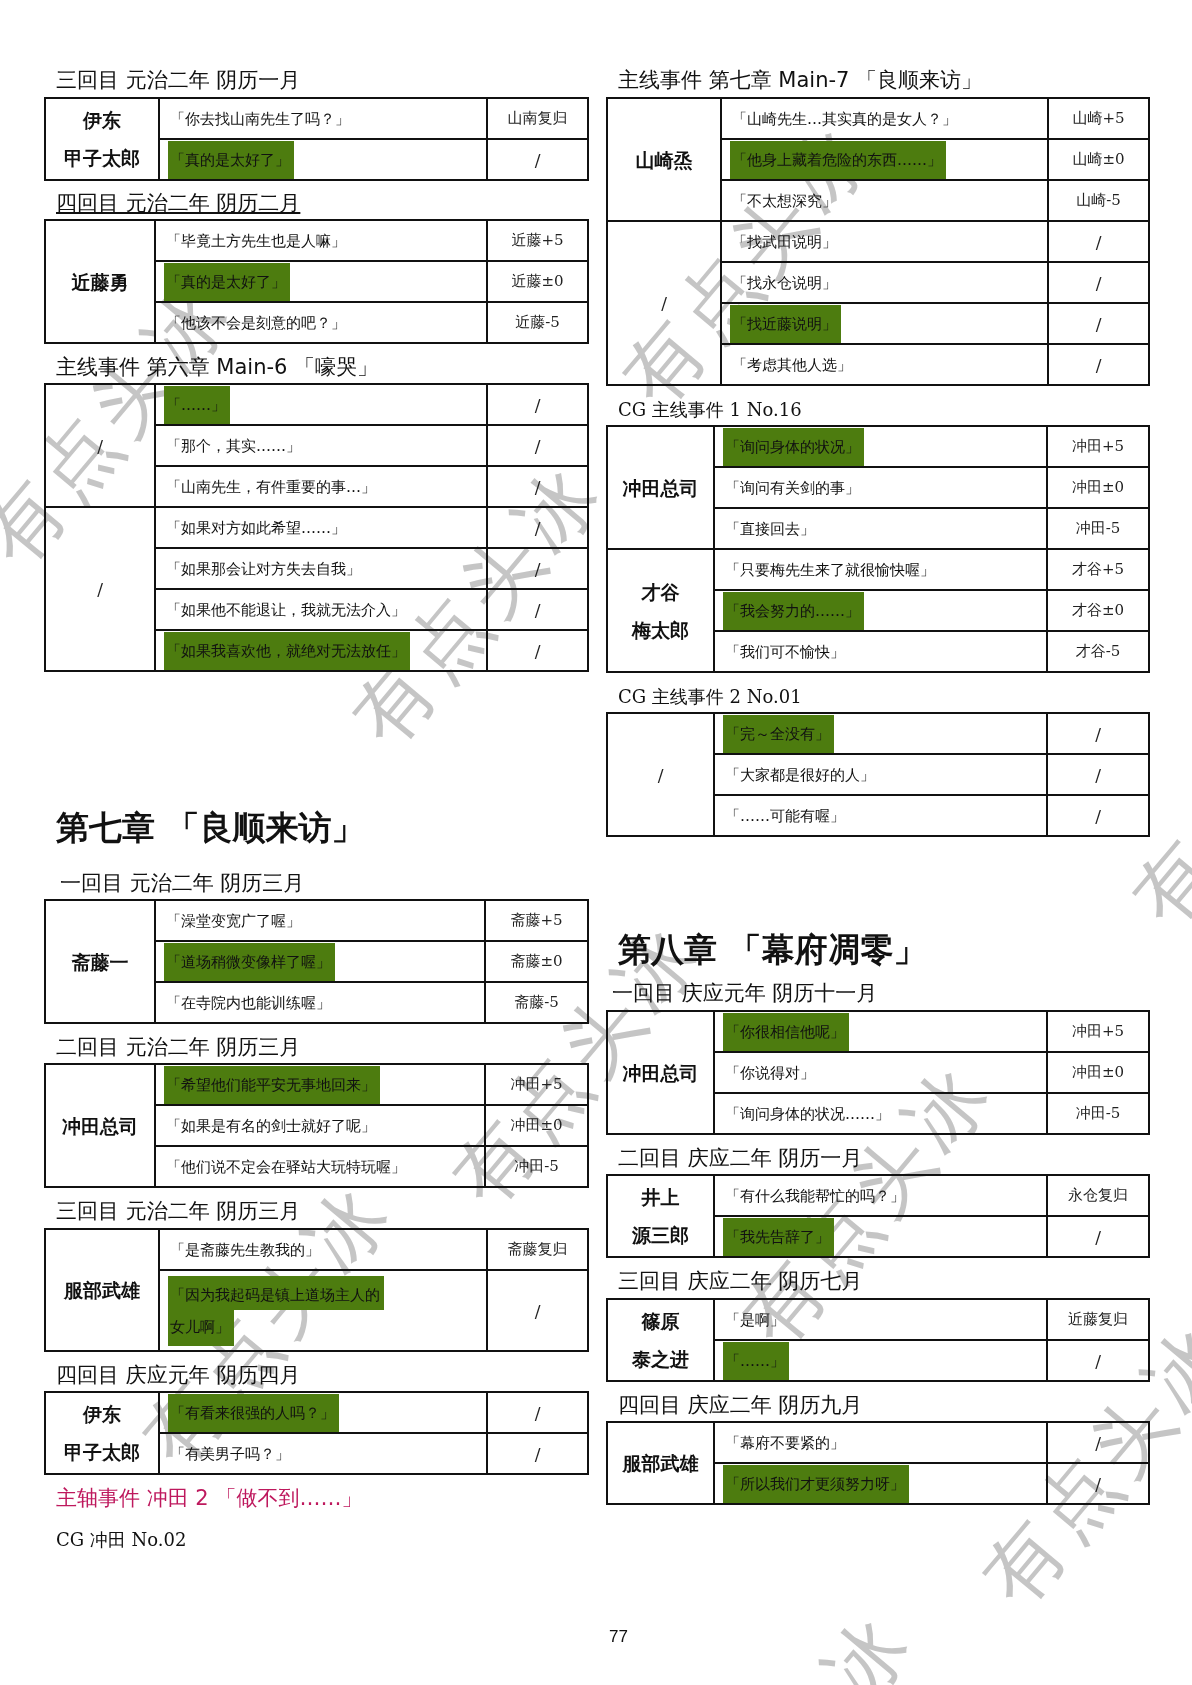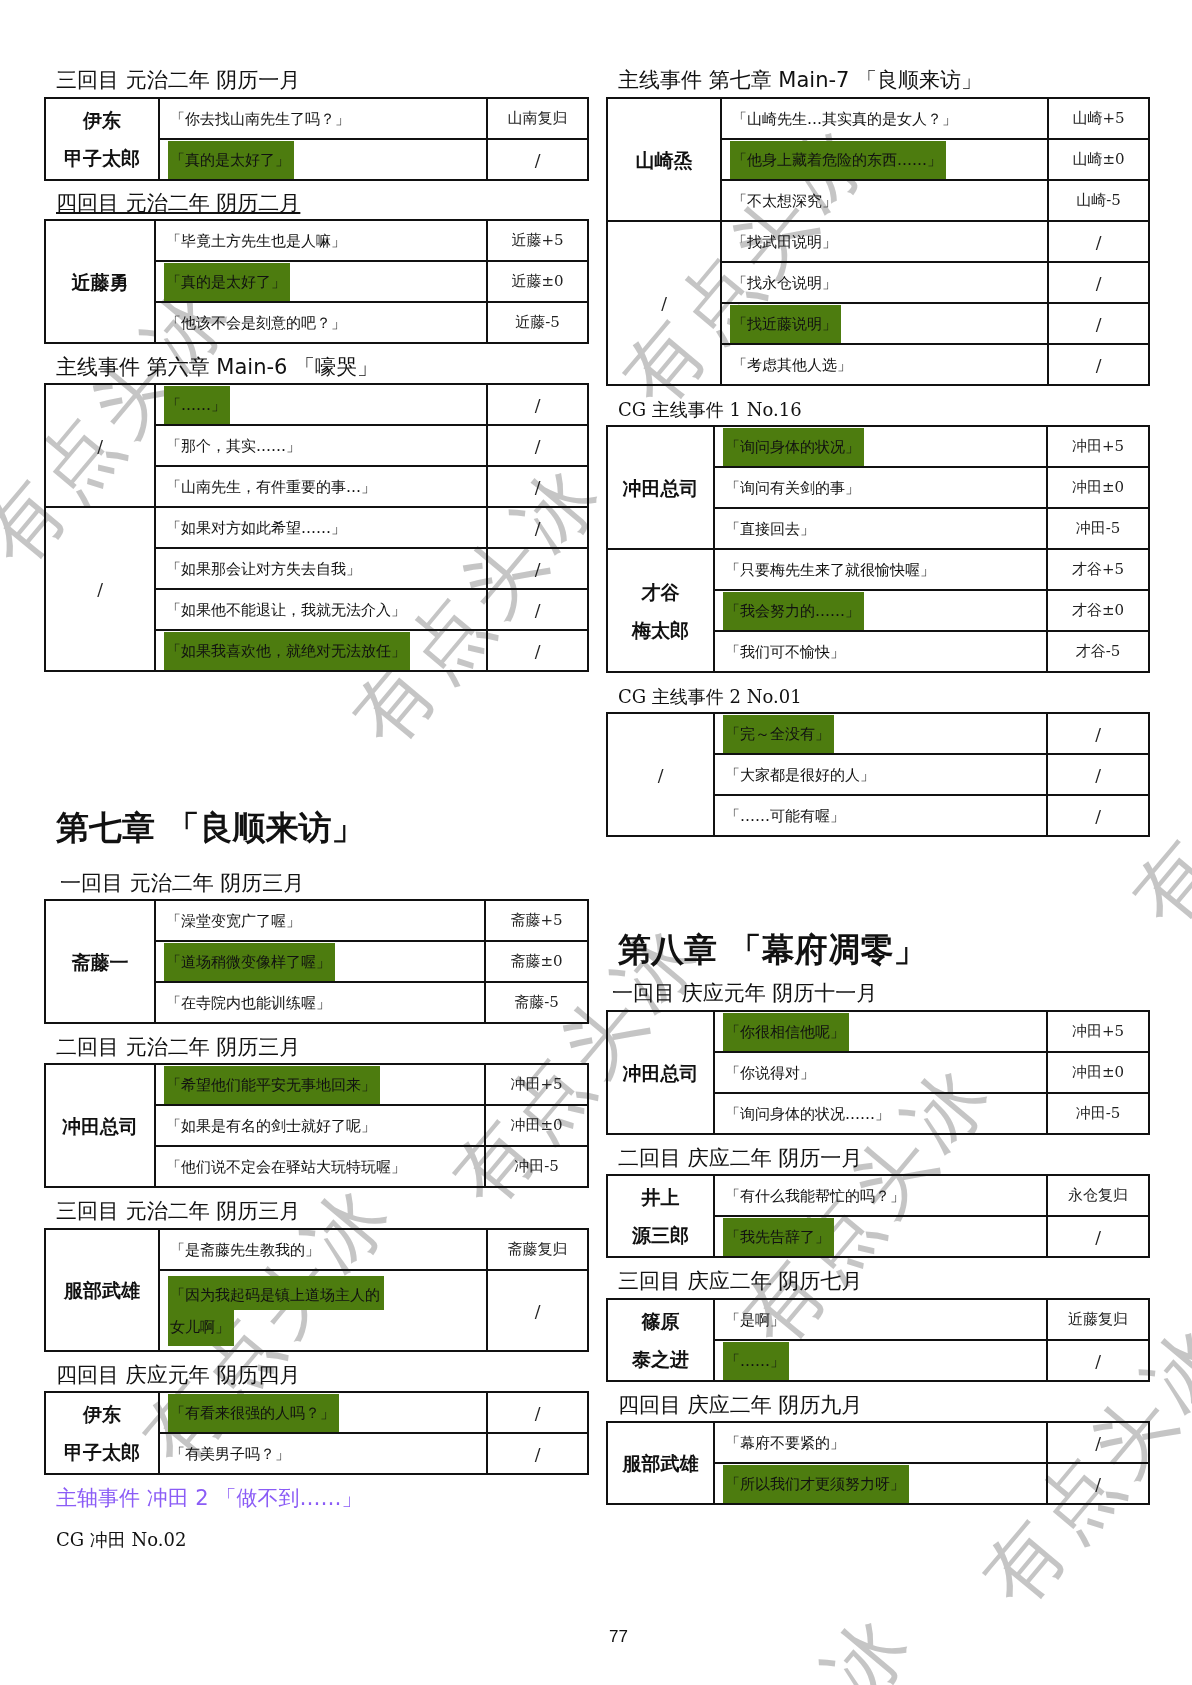--- a/index.html
+++ b/index.html
@@ -1,20 +1,20 @@
 <!DOCTYPE html>
 <html><head>
 <meta charset="utf-8">
 <style>
   html, body { margin:0; padding:0; background:#fff; }
   body { width:1192px; height:1685px; position:relative; overflow:hidden;
          font-family:"DejaVu Serif", "Liberation Serif", serif; color:#111; }
   .abs { position:absolute; }
   .h2 { font-family:"DejaVu Sans", "Liberation Sans", sans-serif; font-size:21px; line-height:26px; white-space:nowrap; color:#111; }
-  .h2.red { color:#8b5cf6; }
+  .h2.red { color:#be185d; }
   .h1 { font-family:"DejaVu Sans", "Liberation Sans", sans-serif; font-size:33px; line-height:40px; white-space:nowrap; font-weight:bold; }
   .cg { font-family:"DejaVu Serif","Liberation Serif", serif; font-size:18px; line-height:22px; white-space:nowrap; }
   table.t { position:absolute; border-collapse:collapse; table-layout:fixed; }
   table.t td { border:2px solid #111; padding:0; height:39px; vertical-align:middle; }
   td.name { text-align:center; font-family:"DejaVu Sans","Liberation Sans",sans-serif; font-weight:bold; font-size:19px; line-height:38px; }
   td.name span { display:block; }
   td.txt { padding-left:8px !important; font-size:15px; white-space:nowrap; position:relative; }
   td.txt .q { display:inline-block; padding:4px 4px 4px 2px; line-height:30px; }
   td.txt .q.hl { background:#4d7c0f; }
   td.eff { text-align:center; font-size:15px; color:#222; }

